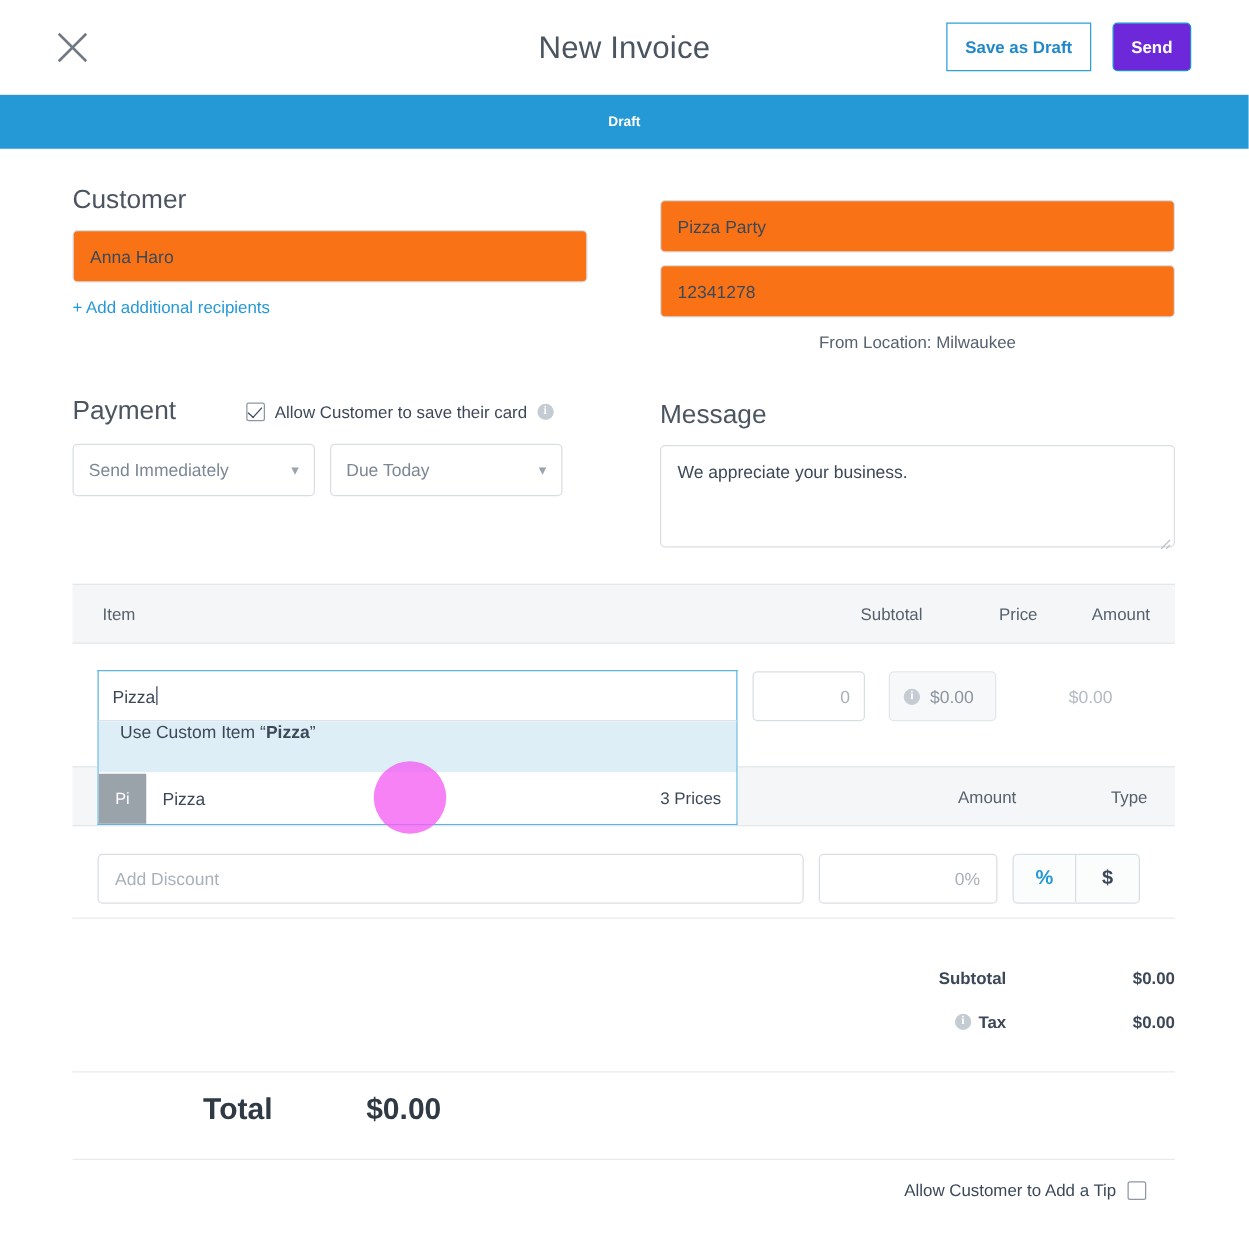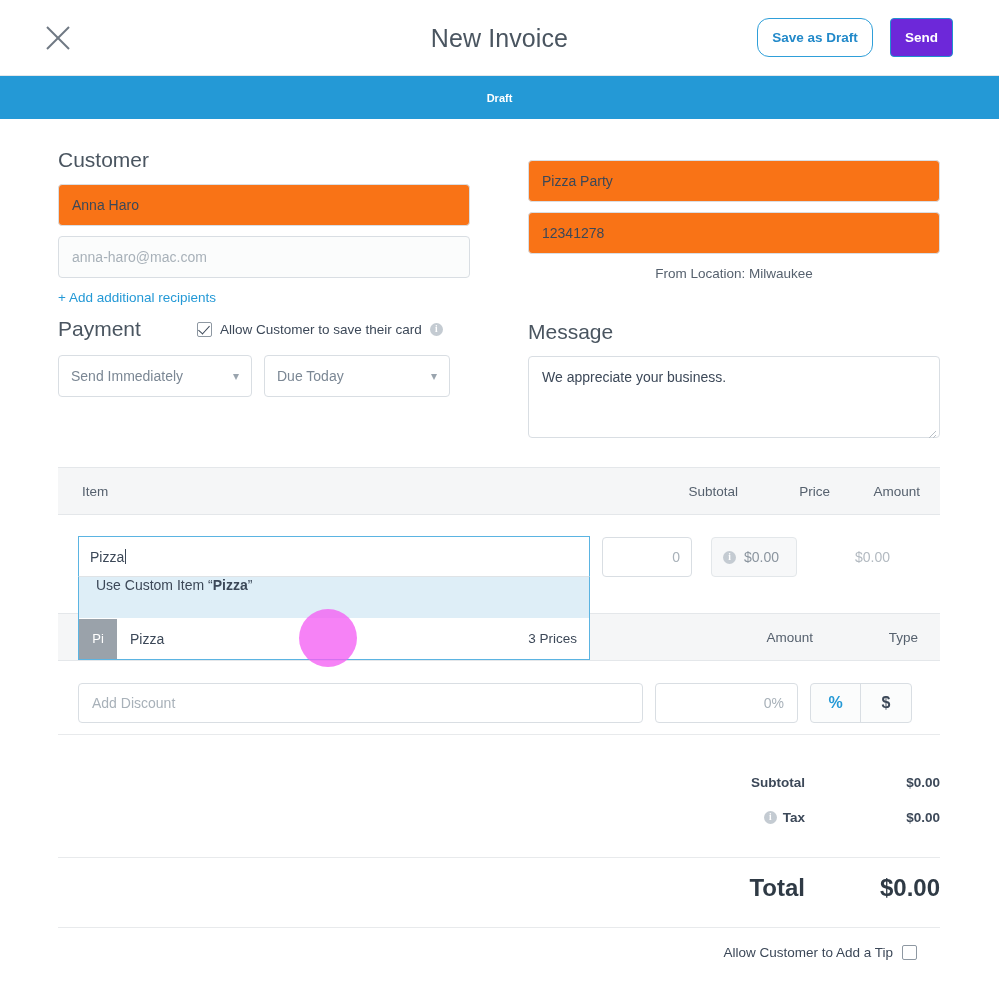--- a/index.html
+++ b/index.html
@@ -23,21 +23,21 @@
   }
   .close-btn svg { display: block; }
   .page-title {
     position: absolute; left: 0; top: 24px; width: 999px;
     text-align: center; font-size: 25px; font-weight: 400; color: #4a5560;
     letter-spacing: .1px;
   }
   .btn-draft {
     position: absolute; right: 126px; top: 18px;
     width: 116px; height: 39px;
-    border: 1px solid #2f9fd9; border-radius: 12px; background: #fff;
+    border: 1px solid #2f9fd9; border-radius: 0; background: #fff;
     color: #2289c9; font-size: 13.5px; font-weight: 700;
     display: flex; align-items: center; justify-content: center;
     cursor: pointer;
   }
   .btn-send {
     position: absolute; right: 46px; top: 18px;
     width: 63px; height: 39px;
     border: 1px solid #2091cf; border-radius: 4px; background: #6d28d9;
     color: #fff; font-size: 13.5px; font-weight: 700;
     display: flex; align-items: center; justify-content: center;
@@ -208,21 +208,20 @@
 
   <div class="status-strip">
     <span>Draft</span>
   </div>
 
   <div class="content">
 
     <div style="position:absolute;left:58px;top:29px;width:412px;">
       <div class="sec-title">Customer</div>
       <div class="field" style="margin-top:12px;">Anna Haro</div>
-      <div class="field ghost" style="margin-top:10px;">anna-haro@mac.com</div>
       <div class="link-add" style="margin-top:12px;">+ Add additional recipients</div>
     </div>
 
     <div style="position:absolute;left:58px;top:198px;width:412px;">
       <div style="display:flex;align-items:center;">
         <div class="sec-title">Payment</div>
         <div style="display:flex;align-items:center;gap:8px;margin-left:56px;">
           <span class="chk checked"></span>
           <span style="font-size:13.5px;color:#3c4858;">Allow Customer to save their card</span>
           <span class="info-i">i</span>
@@ -299,21 +298,21 @@
         <div style="width:160px;display:flex;align-items:center;justify-content:flex-end;gap:6px;">
           <span class="info-i">i</span>
           <span class="tot-label">Tax</span>
         </div>
         <div style="width:135px;text-align:right;" class="tot-val">$0.00</div>
       </div>
     </div>
 
     <div class="hr" style="position:absolute;left:58px;top:738px;width:882px;"></div>
 
-    <div style="position:absolute;left:58px;top:755px;width:882px;display:flex;justify-content:flex-end;align-items:center;">
+    <div style="position:absolute;left:58px;top:755px;width:882px;display:flex;align-items:center;">
       <div style="width:160px;text-align:right;" class="grand-l">Total</div>
       <div style="width:135px;text-align:right;" class="grand-v">$0.00</div>
     </div>
 
     <div class="hr" style="position:absolute;left:58px;top:808px;width:882px;"></div>
 
     <div style="position:absolute;left:58px;top:826px;width:882px;display:flex;justify-content:flex-end;align-items:center;gap:9px;padding-right:23px;">
       <span style="font-size:13.5px;color:#3c4858;">Allow Customer to Add a Tip</span>
       <span class="chk"></span>
     </div>

